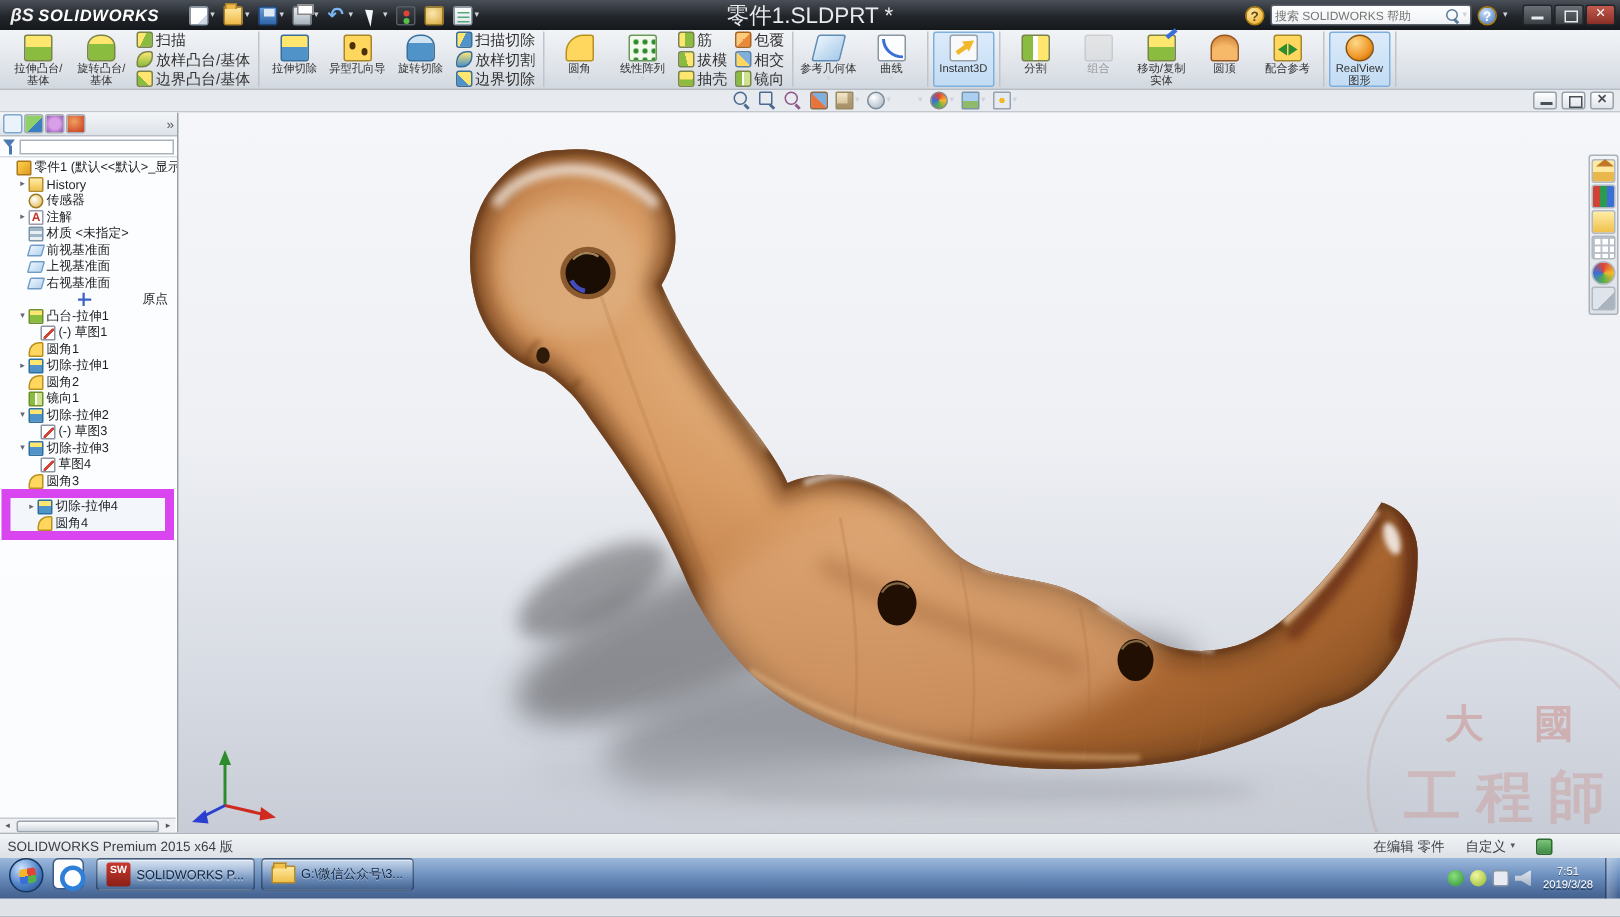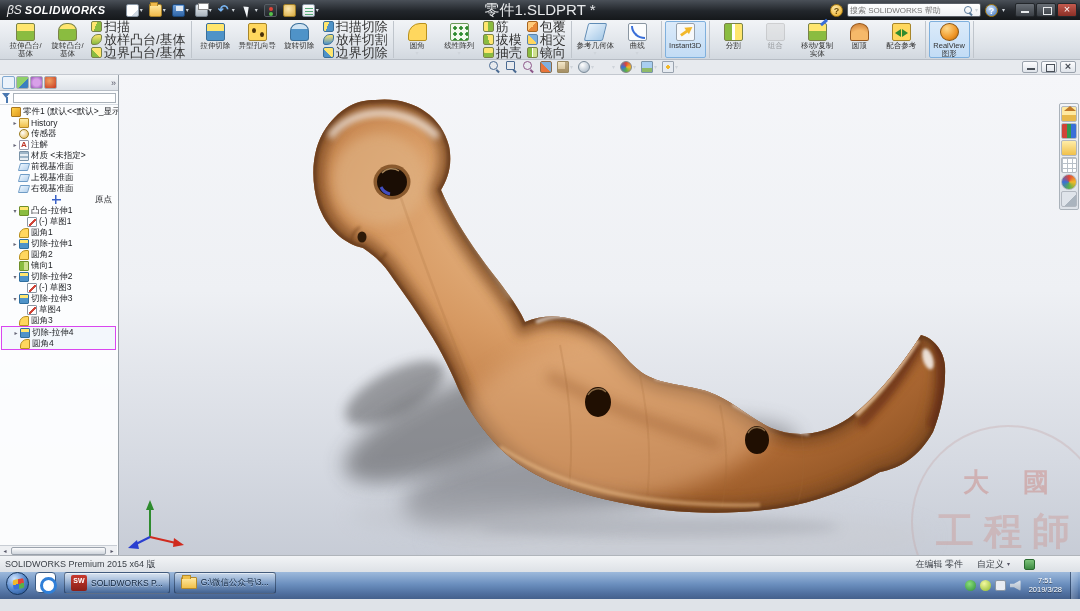--- a/index.html
+++ b/index.html
@@ -2,21 +2,21 @@
 <html><head>
 <meta charset="utf-8">
 <style>
   *{margin:0;padding:0;box-sizing:border-box}
   html,body{background:#9aa2ac}
   #app{position:relative;width:1080px;height:611px;overflow:hidden;font-family:"Liberation Sans","DejaVu Sans",sans-serif;background:#dfe3e8;cursor:default;user-select:none}
 
   
   #titlebar{position:relative;height:20px;background:linear-gradient(#4a5058,#22262b 55%,#15181b);display:flex;align-items:center;color:#fff;padding:0 3px}
   .logo{display:flex;align-items:baseline;gap:3px;margin:0 8px 0 4px}
-  .logo .mark{font-style:italic;font-weight:normal;font-size:12px;color:#f0f0f0}
+  .logo .mark{font-style:italic;font-weight:bold;font-size:12px;color:#f0f0f0}
   .logo .word{font-style:italic;font-weight:bold;font-size:11px;letter-spacing:.5px;color:#fff}
   #quick-icons{display:flex;align-items:center;gap:2px;margin-left:10px}
   .qiw{display:flex;align-items:center;gap:1px;padding:1px 2px;border-radius:2px}
   .qi{width:13px;height:13px;display:inline-block;position:relative;border-radius:2px}
   .caret{font-size:6px;color:#cfd4da;line-height:6px}
   .qi-new{background:linear-gradient(135deg,#fff 70%,#cfd8e2 70%);border:1px solid #8a97a5}
   .qi-open{background:linear-gradient(#ffe9a0,#f0b94a);border:1px solid #a8822a;border-top-left-radius:0}
   .qi-open::before{content:"";position:absolute;top:-3px;left:0;width:6px;height:3px;background:#f0b94a;border:1px solid #a8822a;border-bottom:none}
   .qi-save{background:linear-gradient(#6f9fd8,#2f66a8);border:1px solid #1d4778}
   .qi-save::after{content:"";position:absolute;left:3px;top:1px;width:7px;height:5px;background:#dfe9f4}
@@ -49,21 +49,21 @@
 
   
   #ribbon{height:40px;background:linear-gradient(#f2f4f7,#dde2e8 70%,#d2d8df);border-bottom:1px solid #b6bcc4;display:flex;align-items:stretch;padding:1px 2px}
   .rgroup{display:flex;align-items:stretch;gap:1px;padding:0 3px;border-right:1px solid #bfc5cc}
   .rbtn-big{display:flex;flex-direction:column;align-items:center;justify-content:flex-start;width:41px;padding:1px 0;border:1px solid transparent;border-radius:2px}
   .rbtn-big .lbl{font-size:7.5px;line-height:8px;text-align:center;color:#333;margin-top:1px;max-width:40px}
   .rbtn-big.pressed{background:linear-gradient(#dcebfa,#c2dcf5);border-color:#7fb0dd}
   .rbtn-big.disabled{opacity:.42;filter:grayscale(1)}
   .rcol{display:flex;flex-direction:column;justify-content:center;gap:1px}
   .rbtn-small{display:flex;align-items:center;gap:2px;height:12px;padding:0 2px;border-radius:2px}
-  .rbtn-small .lbl{font-size:13px;color:#333;white-space:nowrap}
+  .rbtn-small .lbl{font-size:10px;color:#333;white-space:nowrap}
   .ri{width:19px;height:18px;border:1px solid #7a8348;border-radius:2px;background:linear-gradient(#ffe66e 45%,#8abc40 45%);position:relative;flex:none}
   .rbtn-small .ri{width:11px;height:11px}
   .ri-revolve{background:linear-gradient(#ffe66e 32%,#8abc40 32%);border-radius:45% 45% 3px 3px}
   .ri-sweep{background:linear-gradient(115deg,#ffe66e 42%,#8abc40 42%)}
   .ri-loft{background:linear-gradient(#ffe66e,#8abc40);border-radius:7px 2px 7px 2px}
   .ri-boundary{background:linear-gradient(45deg,#8abc40 42%,#ffe66e 42%)}
   .ri-cutext{background:linear-gradient(#ffe66e 45%,#4f93c8 45%);border-color:#3a6f9a}
   .ri-holewiz{background:#ffd75e;border-color:#a8862a}
   .ri-holewiz::after{content:"";position:absolute;left:3px;top:4px;width:4px;height:5px;border-radius:50%;background:#4a3008;box-shadow:8px 4px 0 #4a3008}
   .ri-revcut{background:linear-gradient(#cfe3f2 30%,#4f93c8 30%);border-radius:45% 45% 3px 3px;border-color:#3a6f9a}
@@ -151,21 +151,21 @@
   .ic-ann::after{content:"A";position:absolute;left:0;right:0;top:-1px;text-align:center;font-size:8px;font-weight:bold;color:#c0392b}
   .ic-mat{background:repeating-linear-gradient(#9fb6c8 0 2px,#e8eef4 2px 4px);border:1px solid #7a93a8}
   .ic-plane{background:linear-gradient(135deg,#eaf4fd,#b8d4ee);border:1px solid #6f9cc6;transform:skewX(-16deg);height:8px;margin-top:1px}
   .ic-origin{background:linear-gradient(#3a62c8,#3a62c8) 50% 50%/1.5px 9px no-repeat,linear-gradient(#3a62c8,#3a62c8) 50% 50%/9px 1.5px no-repeat}
   .ic-boss{background:linear-gradient(#ffe66e 40%,#8abc40 40%);border:1px solid #6e8f2a}
   .ic-sketch{background:#fff;border:1px solid #8a96a2}
   .ic-sketch::after{content:"";position:absolute;left:1px;top:1px;width:7px;height:7px;background:linear-gradient(135deg,transparent 42%,#d04438 42%,#d04438 58%,transparent 58%)}
   .ic-fillet{background:#ffd75e;border:1px solid #b8901e;border-top-left-radius:7px}
   .ic-cut{background:linear-gradient(#ffe66e 40%,#4f93c8 40%);border:1px solid #2f6f9f}
   .ic-mirror{background:linear-gradient(90deg,#8abc40 44%,#fff 44%,#fff 56%,#cfe08e 56%);border:1px solid #6e8f2a}
-  .treebox{border:1px solid #d946ef;background:rgba(215,230,248,.25);margin-right:2px}
+  .treebox{border:6px solid #d946ef;background:rgba(215,230,248,.25);margin-right:2px}
   #panel-hscroll{position:absolute;left:0;right:1px;bottom:0;height:10px;background:#eef0f3;border-top:1px solid #c8cdd4;display:flex;align-items:center}
   .sarr{width:10px;font-size:6px;color:#556;text-align:center}
   #pthumb{flex:1;height:8px;margin:0 1px;background:linear-gradient(#fdfdfe,#cfd5dc);border:1px solid #9aa2ac;border-radius:2px}
 
   
   #taskpane{position:absolute;right:1px;top:28px;display:flex;flex-direction:column;gap:1px;background:linear-gradient(#f2f4f7,#dde2e8);border:1px solid #aab2ba;padding:2px 1px;border-radius:2px}
   .tpb{width:16px;height:16px;border:1px solid #b2b8c0;border-radius:2px;background:#fbfcfd;position:relative}
   .tp-solidworks-resources{background:linear-gradient(#ffe9a0 55%,#e8b84a 55%)}
   .tp-solidworks-resources::after{content:"";position:absolute;left:2px;top:-1px;border-left:6px solid transparent;border-right:6px solid transparent;border-bottom:5px solid #c07828}
   .tp-design-library{background:linear-gradient(90deg,#d04438 0 33%,#2e9a50 33% 66%,#3a6fd8 66%)}

